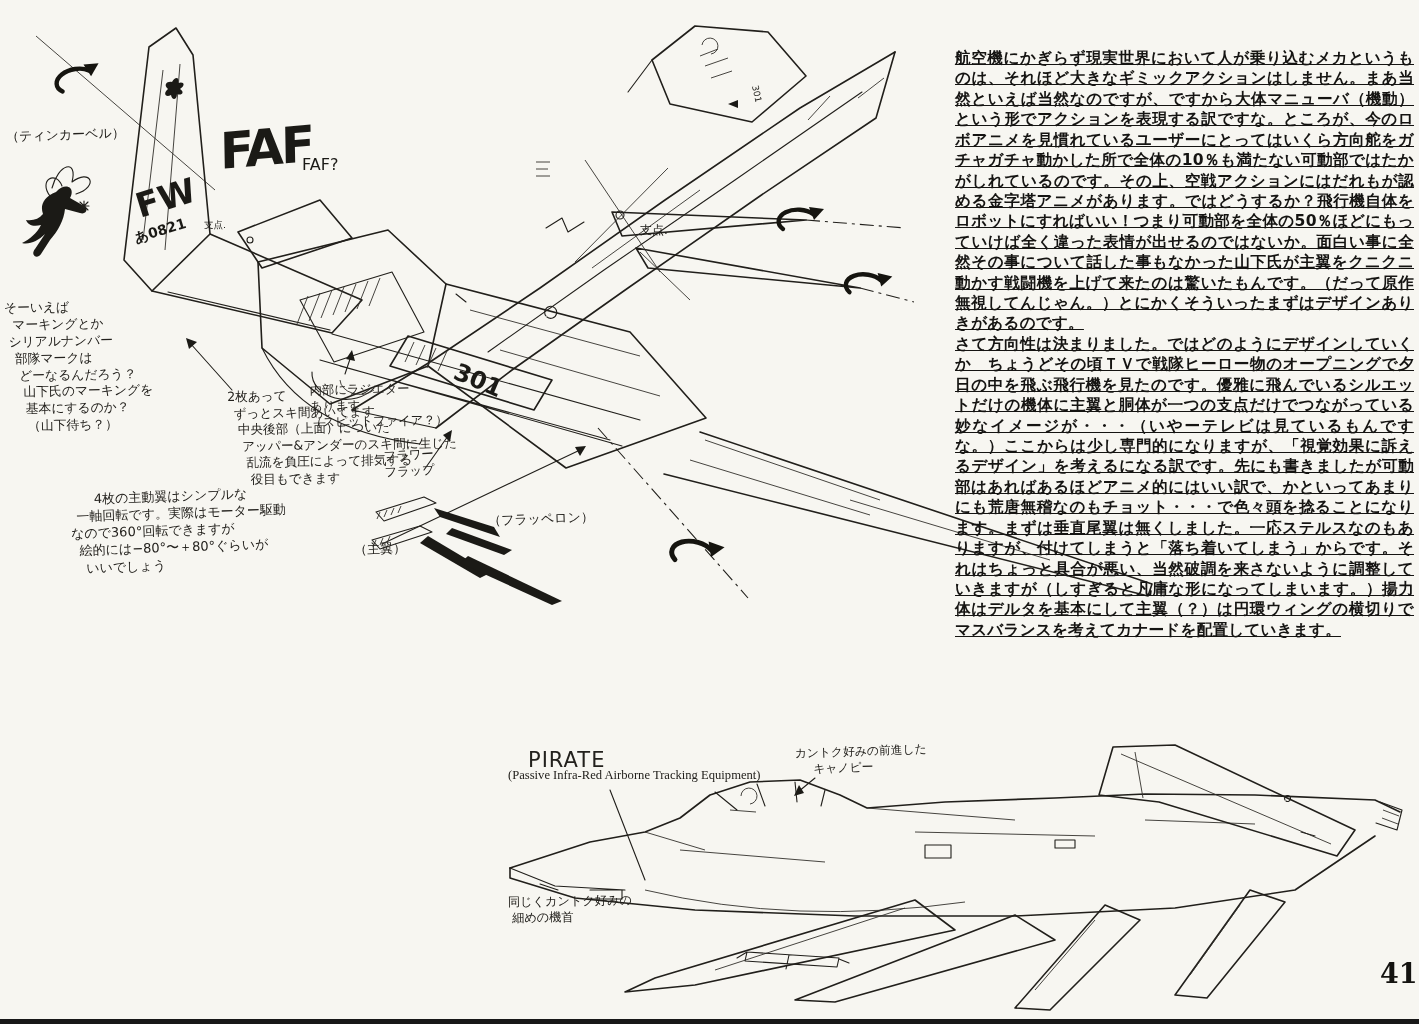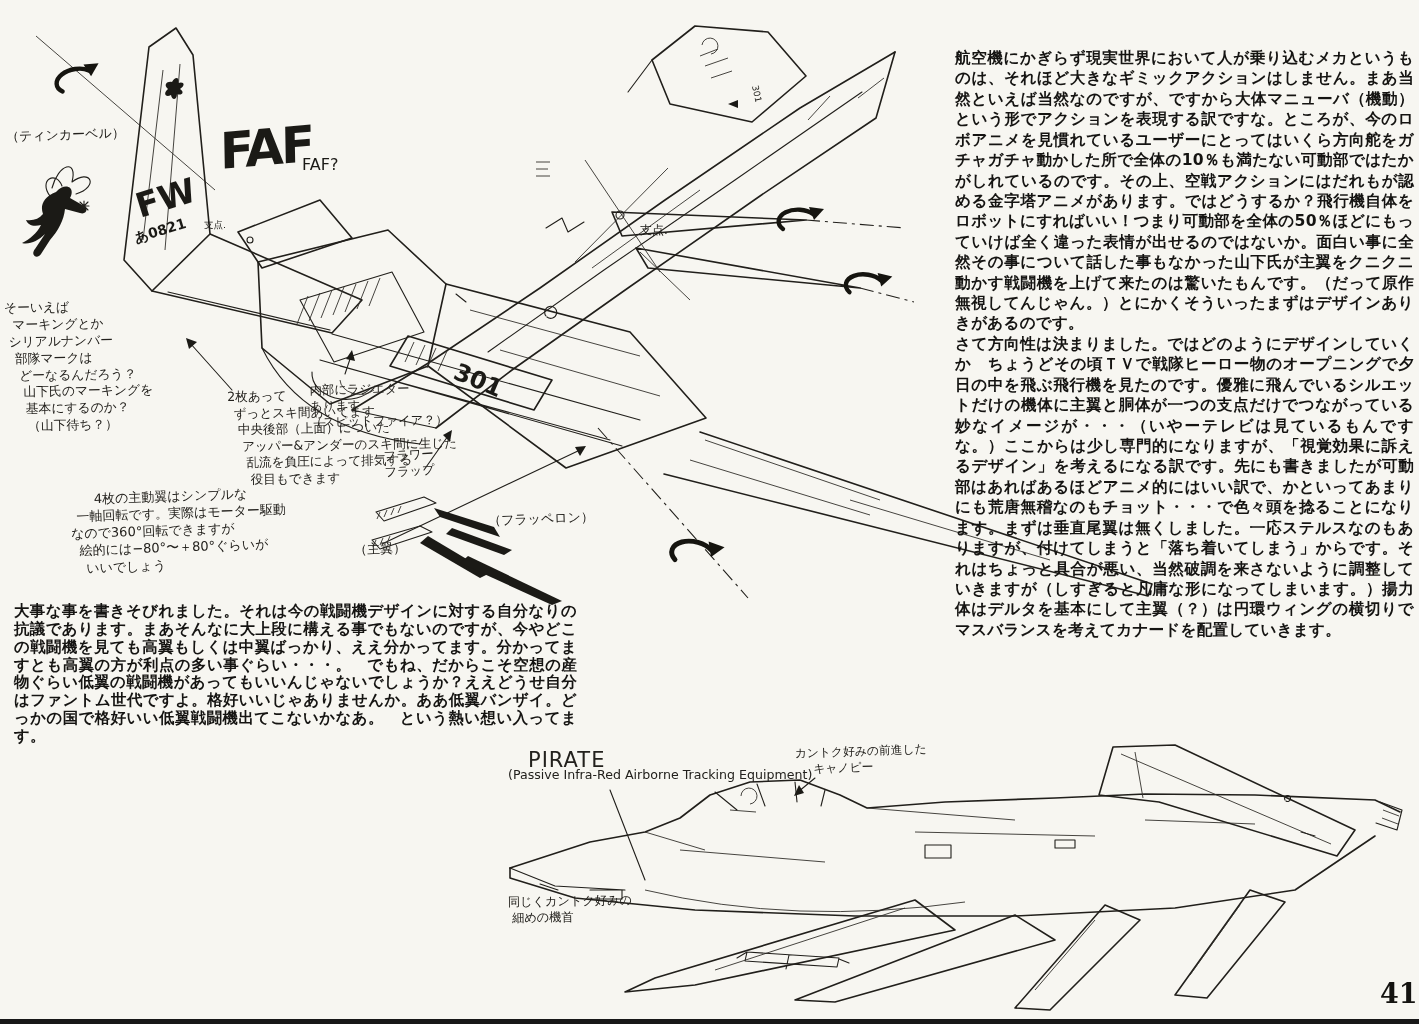--- a/index.html
+++ b/index.html
@@ -1,20 +1,20 @@
 <!DOCTYPE html>
 <html><head>
 <meta charset="utf-8">
 <style>
   html,body{margin:0;padding:0;background:#888;}
   .page{position:relative;width:1419px;height:1024px;background:#f7f6f1;overflow:hidden;
         font-family:"DejaVu Sans","Liberation Sans",sans-serif;color:#1c1b18;}
   .abs{position:absolute;}
   .print{font-weight:bold;color:#151412;text-align:justify;}
-  .right-col{left:955px;top:48px;width:459px;font-size:15.6px;line-height:1.31;letter-spacing:0.2px;}
+  .right-col{left:955px;top:48px;width:459px;font-size:15.6px;line-height:1.31;letter-spacing:0.2px;text-decoration:underline;}
   .right-col p{margin:0;}
   .left-par{left:14px;top:603px;width:563px;font-size:15.4px;line-height:1.16;letter-spacing:0.2px;}
   .hand{color:#23211d;font-size:12.5px;line-height:1.32;white-space:nowrap;}
   .hand .ln{white-space:nowrap;}
   .tinker{left:6px;top:126px;font-size:13px;transform:rotate(-2deg);}
   .memo{left:5px;top:299px;transform:rotate(-1deg);font-size:12.8px;}
   .memo .ln:nth-child(2){margin-left:8px;}
   .memo .ln:nth-child(3){margin-left:4px;}
   .memo .ln:nth-child(4){margin-left:10px;}
   .memo .ln:nth-child(5){margin-left:14px;}
@@ -30,26 +30,26 @@
   .radnote{left:310px;top:381px;font-size:12.3px;transform:rotate(-1deg);}
   .fownote{left:384px;top:447px;font-size:12.3px;transform:rotate(-3deg);}
   .actnote{left:95px;top:487px;font-size:13px;transform:rotate(-2deg);}
   .actnote .ln:nth-child(2){margin-left:-18px;}
   .actnote .ln:nth-child(3){margin-left:-24px;}
   .actnote .ln:nth-child(4){margin-left:-16px;}
   .actnote .ln:nth-child(5){margin-left:-10px;}
   .winglab{left:354px;top:540px;font-size:13px;transform:rotate(-2deg);}
   .flaplab{left:488px;top:510px;font-size:13px;transform:rotate(-2deg);}
   .pirate-t{left:528px;top:747px;font-size:21px;letter-spacing:1px;}
-  .pirate-s{left:508px;top:767px;font-size:12.6px;}
+  .pirate-s{left:508px;top:767px;font-size:12.6px;font-family:Liberation Serif, serif;}
   .cannote{left:795px;top:744px;font-size:11.8px;transform:rotate(-2deg);}
   .cannote .ln:nth-child(2){margin-left:18px;}
   .nosenote{left:508px;top:893px;font-size:12.2px;transform:rotate(-1deg);}
   .nosenote .ln:nth-child(2){margin-left:4px;}
-  .pagenum{left:1380px;top:978px;font-family:"DejaVu Serif","Liberation Serif",serif;
+  .pagenum{left:1380px;top:958px;font-family:"DejaVu Serif","Liberation Serif",serif;
            font-weight:bold;font-size:27px;color:#141310;}
   .scan-edge{left:0;bottom:0;width:1419px;height:5px;background:#181818;}
   svg{display:block;}
   .ln1{fill:none;stroke:#211f1b;stroke-width:1.6;stroke-linejoin:round;stroke-linecap:round;}
   .ln2{fill:none;stroke:#211f1b;stroke-width:1.1;stroke-linejoin:round;stroke-linecap:round;}
   .lnth{fill:none;stroke:#32302b;stroke-width:0.9;}
   .dash{fill:none;stroke:#211f1b;stroke-width:1.1;stroke-dasharray:14 5 3 5;}
   .rot{fill:none;stroke:#15140f;stroke-width:4.4;stroke-linecap:round;}
   .rothead{fill:#15140f;stroke:none;}
   .solid{fill:#1b1a16;stroke:none;}
@@ -236,21 +236,20 @@
   </div>
 
   <div class="abs hand winglab">（主翼）</div>
   <div class="abs hand flaplab">（フラッペロン）</div>
 
   <div class="abs print right-col">
     <p>航空機にかぎらず現実世界において人が乗り込むメカというものは、それほど大きなギミックアクションはしません。まあ当然といえば当然なのですが、ですから大体マニューバ（機動）という形でアクションを表現する訳ですな。ところが、今のロボアニメを見慣れているユーザーにとってはいくら方向舵をガチャガチャ動かした所で全体の10％も満たない可動部ではたかがしれているのです。その上、空戦アクションにはだれもが認める金字塔アニメがあります。ではどうするか？飛行機自体をロボットにすればいい！つまり可動部を全体の50％ほどにもっていけば全く違った表情が出せるのではないか。面白い事に全然その事について話した事もなかった山下氏が主翼をクニクニ動かす戦闘機を上げて来たのは驚いたもんです。（だって原作無視してんじゃん。）とにかくそういったまずはデザインありきがあるのです。</p>
     <p>さて方向性は決まりました。ではどのようにデザインしていくか　ちょうどその頃ＴＶで戦隊ヒーロー物のオープニングで夕日の中を飛ぶ飛行機を見たのです。優雅に飛んでいるシルエットだけの機体に主翼と胴体が一つの支点だけでつながっている妙なイメージが・・・（いやーテレビは見ているもんですな。）ここからは少し専門的になりますが、「視覚効果に訴えるデザイン」を考えるになる訳です。先にも書きましたが可動部はあればあるほどアニメ的にはいい訳で、かといってあまりにも荒唐無稽なのもチョット・・・で色々頭を捻ることになります。まずは垂直尾翼は無くしました。一応ステルスなのもありますが、付けてしまうと「落ち着いてしまう」からです。それはちょっと具合が悪い、当然破調を来さないように調整していきますが（しすぎると凡庸な形になってしまいます。）揚力体はデルタを基本にして主翼（？）は円環ウィングの横切りでマスバランスを考えてカナードを配置していきます。</p>
   </div>
 
-  <div class="abs print left-par">大事な事を書きそびれました。それは今の戦闘機デザインに対する自分なりの抗議であります。まあそんなに大上段に構える事でもないのですが、今やどこの戦闘機を見ても高翼もしくは中翼ばっかり、ええ分かってます。分かってますとも高翼の方が利点の多い事ぐらい・・・。　でもね、だからこそ空想の産物ぐらい低翼の戦闘機があってもいいんじゃないでしょうか？ええどうせ自分はファントム世代ですよ。格好いいじゃありませんか。ああ低翼バンザイ。どっかの国で格好いい低翼戦闘機出てこないかなあ。　という熱い想い入ってます。</div>
 
   <svg class="abs" style="left:495px;top:740px;" width="924" height="284" viewBox="0 0 924 284">
 
     <g>
       <line class="ln2" x1="115" y1="50" x2="150" y2="140"></line>
       <path class="ln2" d="M320,38 L303,52"></path>
         <path class="solid" d="M299,56 l10,-3 l-5,-8 z"></path>
     </g>
 
     <g>

